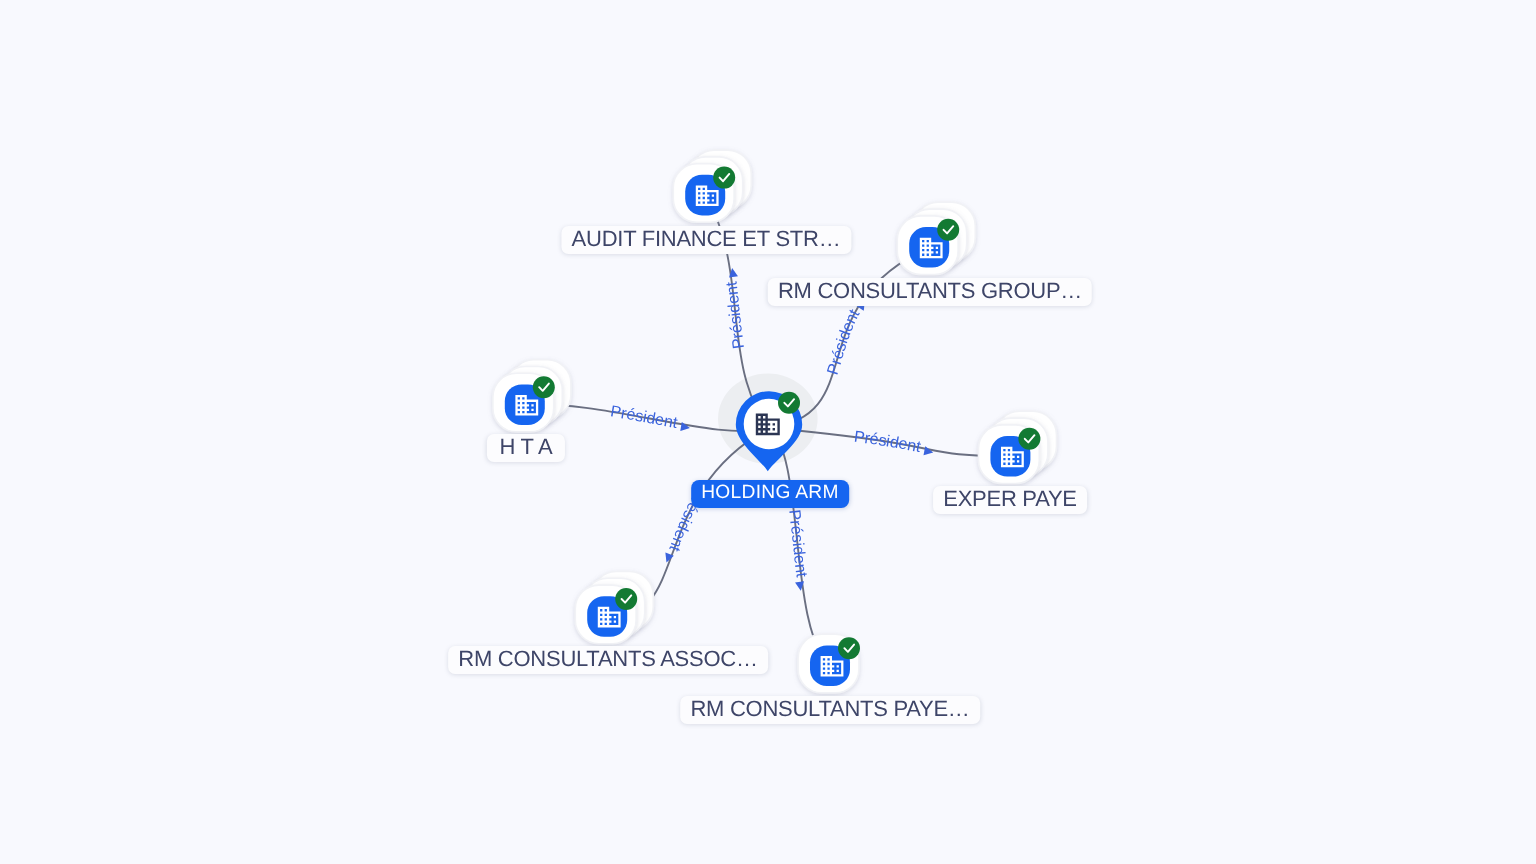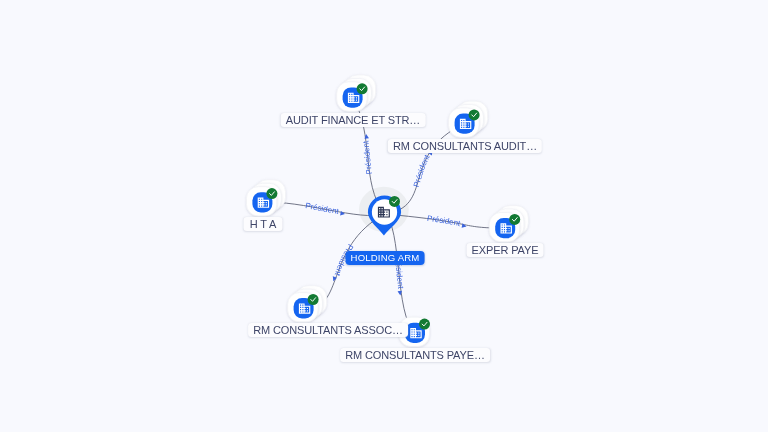--- a/index.html
+++ b/index.html
@@ -139,20 +139,20 @@
           <path fill="#2b3553" d="M12 7V3H2v18h20V7H12zM6 19H4v-2h2v2zm0-4H4v-2h2v2zm0-4H4V9h2v2zm0-4H4V5h2v2zm4 12H8v-2h2v2zm0-4H8v-2h2v2zm0-4H8V9h2v2zm0-4H8V5h2v2zm10 12h-8v-2h2v-2h-2v-2h2v-2h-2V9h8v10zm-2-8h-2v2h2v-2zm0 4h-2v2h2v-2z"></path>
         </g>
         <g>
           <circle cx="394.5" cy="201.39999999999998" r="5.5" fill="#137a33"></circle>
           <path d="M 392.19 201.39999999999998 L 393.95 203.21499999999997 L 397.03 199.58499999999998" fill="none" stroke="#ffffff" stroke-width="0.9624999999999999" stroke-linecap="round" stroke-linejoin="round"></path>
         </g>
       </g>
     </svg>
 <div id="labels" style="position: absolute; left: 0px; top: 0px; width: 768px; height: 432px; pointer-events: none;">
       <div class="nlabel" style="position: absolute; left: 352.6px; top: 112.6px; transform: translateX(-50%);">AUDIT FINANCE ET STR…</div>
-      <div class="nlabel" style="position: absolute; left: 464.6px; top: 138.7px; transform: translateX(-50%);">RM CONSULTANTS AUDIT…</div>
+      <div class="nlabel" style="position: absolute; left: 464.6px; top: 138.7px; transform: translateX(-50%);">RM CONSULTANTS GROUP…</div>
       <div class="nlabel" style="position: absolute; left: 263px; top: 217.4px; transform: translateX(-50%);">H T A</div>
       <div class="nlabel" style="position: absolute; left: 505.2px; top: 243.2px; transform: translateX(-50%);">EXPER PAYE</div>
-      <div class="nlabel" style="position: absolute; left: 303.6px; top: 323.3px; transform: translateX(-50%); margin-left: 24px;">RM CONSULTANTS ASSOC…</div>
+      <div class="nlabel" style="position: absolute; left: 303.6px; top: 323.3px; transform: translateX(-50%);">RM CONSULTANTS ASSOC…</div>
       <div class="nlabel" style="position: absolute; left: 415px; top: 347.9px; transform: translateX(-50%);">RM CONSULTANTS PAYE…</div>
-      <div class="clabel" style="position: absolute; left: 384.5px; top: 251px; transform: translateX(-50%); text-align: right;">HOLDING ARM</div>
+      <div class="clabel" style="position: absolute; left: 384.5px; top: 240px; transform: translateX(-50%); text-align: right;">HOLDING ARM</div>
     </div>
   </div>
 
 </body></html>

